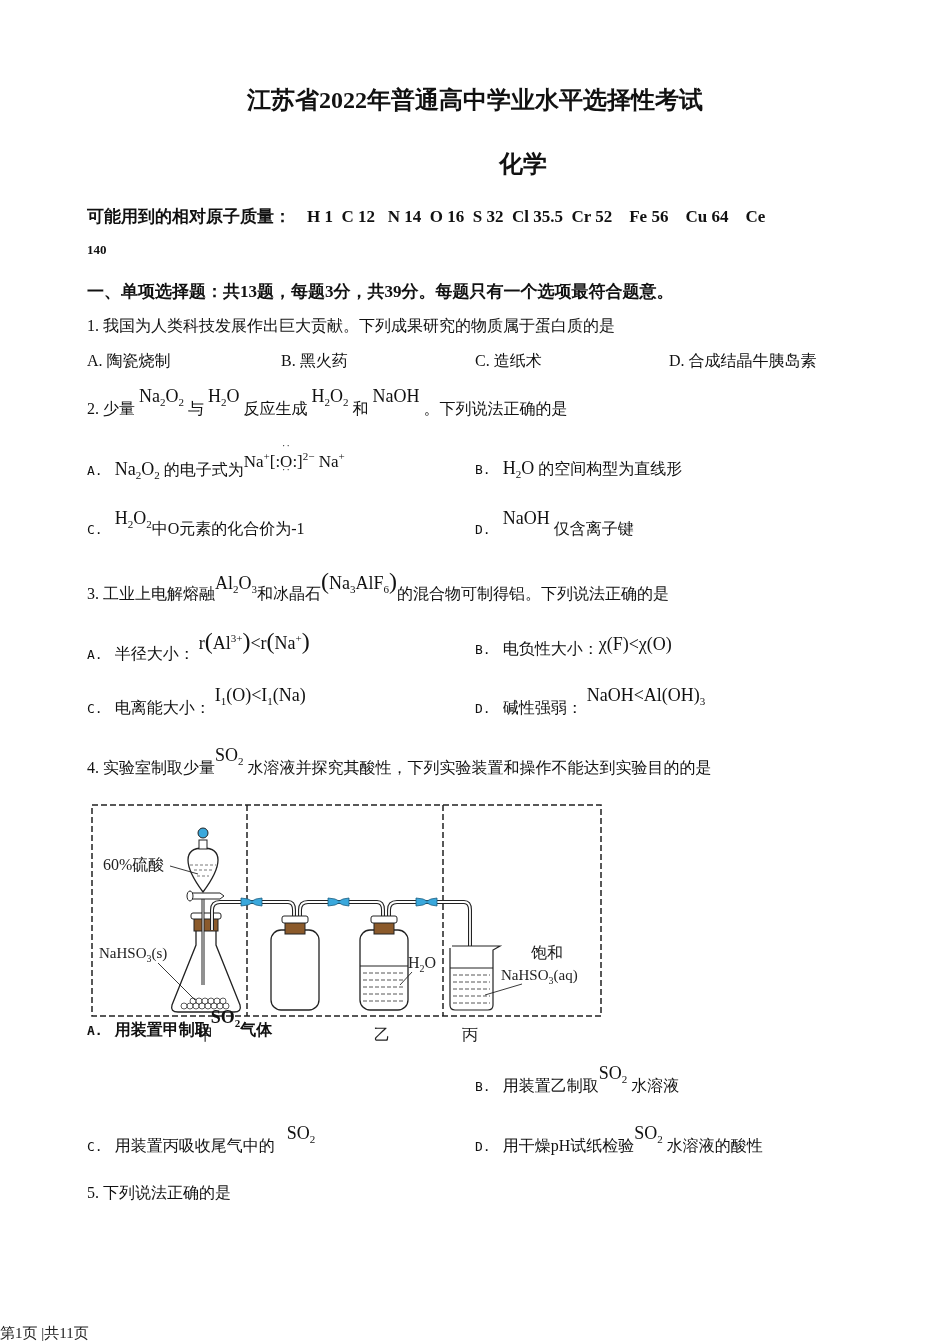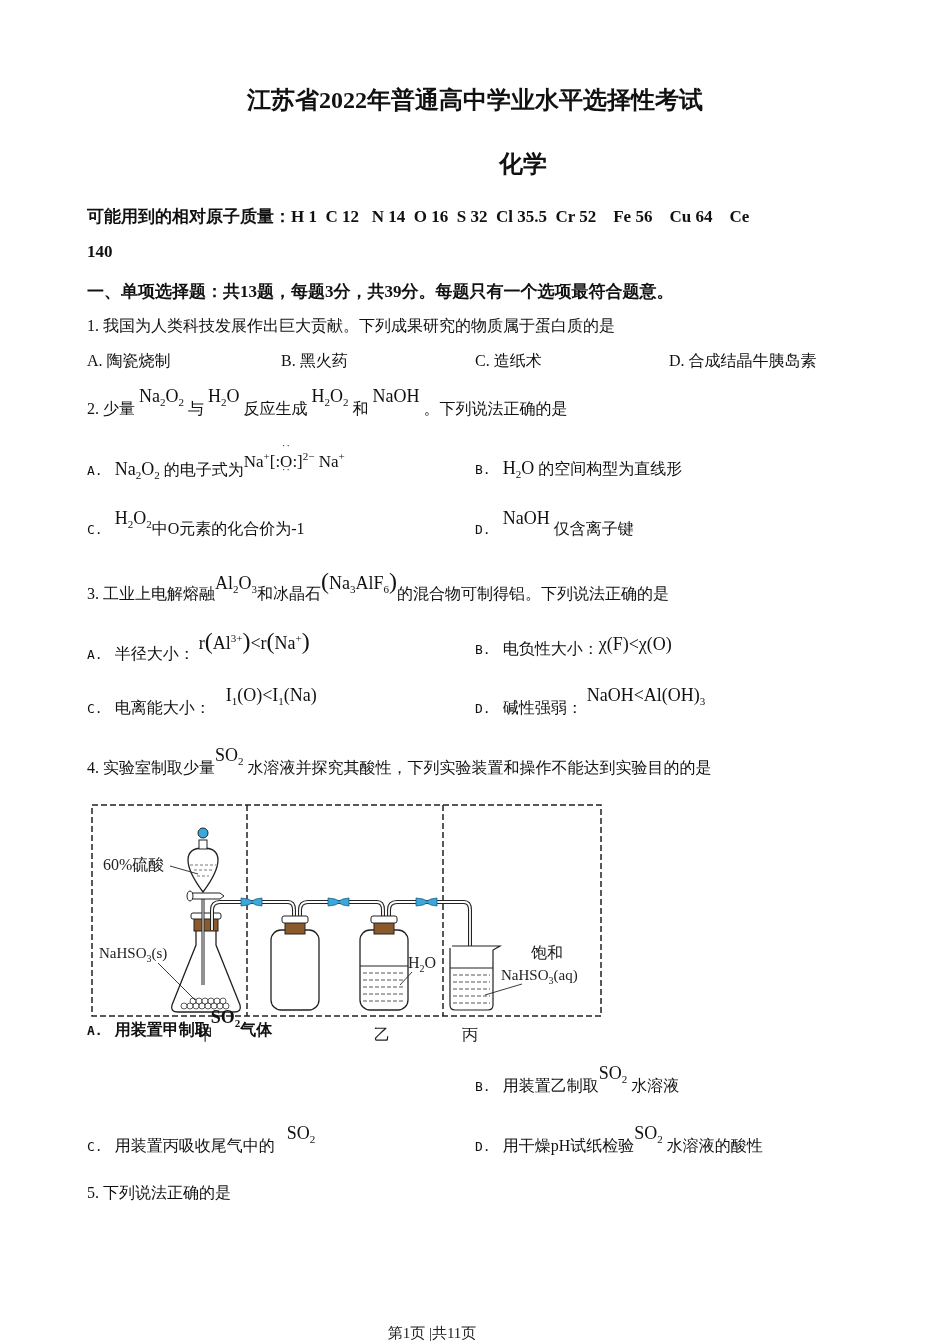--- a/index.html
+++ b/index.html
@@ -12,33 +12,33 @@
     .title {
       left: 0; width: 950px; text-align: center;
       font-weight: bold; font-size: 24px;
     }
     .bold { font-weight: bold; }
     .q { font-size: 16px; }
     .opt-label { font-family: "DejaVu Sans Mono", "Liberation Mono", monospace; font-size: 13px; }
     .formula { font-family: "Liberation Serif", serif; font-size: 18px; }
     .formula sub { font-size: 11px; vertical-align: -4px; }
     .formula sup { font-size: 11px; vertical-align: 7px; }
-    .footer { left: 0; width: 864px; text-align: center; font-size: 15px; color: #222; }
+    .footer { left: 0; width: 864px; font-size: 15px; color: #222; }
     svg text { font-family: "Liberation Serif", serif; }
   </style>
 </head>
 <body>
 
 <div class="abs title" style="top:84px;">江苏省2022年普通高中学业水平选择性考试</div>
 <div class="abs title" style="top:148px;margin-left:48px;">化学</div>
 
 <div class="abs bold" style="left:87px; top:205px; font-size:17px;">
-  <span>可能用到的相对原子质量：</span><span style="white-space:pre;">H 1  C 12   N 14  O 16  S 32  Cl 35.5  Cr 52    Fe 56    Cu 64    Ce</span>
-</div>
-<div class="abs bold" style="left:87px; top:242px; font-size:17px;">140</div>
+  <span>可能用到的相对原子质量：</span><span style="white-space:pre;margin-left:16px;">H 1  C 12   N 14  O 16  S 32  Cl 35.5  Cr 52    Fe 56    Cu 64    Ce</span>
+</div>
+<div class="abs bold" style="left:87px; top:242px; font-size:13px;">140</div>
 
 <div class="abs bold" style="left:87px; top:280px; font-size:17px;">一、单项选择题：共13题，每题3分，共39分。每题只有一个选项最符合题意。</div>
 
 <div class="abs q" style="left:87px; top:316px;">
   <span>1.</span>
   <span>我国为人类科技发展作出巨大贡献。下列成果研究的物质属于蛋白质的是</span>
 </div>
 <div class="abs q" style="left:87px; top:351px;"><span>A.</span> <span>陶瓷烧制</span></div>
 <div class="abs q" style="left:281px; top:351px;"><span>B.</span> <span>黑火药</span></div>
 <div class="abs q" style="left:475px; top:351px;"><span>C.</span> <span>造纸术</span></div>
@@ -87,21 +87,21 @@
   <span>半径大小：</span>
   <span class="formula" style="position:relative; top:-10px;">r<span style="font-size:24px;">(</span>Al<sup>3+</sup><span style="font-size:24px;">)</span>&lt;r<span style="font-size:24px;">(</span>Na<sup>+</sup><span style="font-size:24px;">)</span></span>
 </div>
 <div class="abs q" style="left:475px; top:638px;">
   <span class="opt-label">B.</span>&nbsp;&nbsp;
   <span>电负性大小：</span><span class="formula" style="position:relative; top:-4px;">χ(F)&lt;χ(O)</span>
 </div>
 <div class="abs q" style="left:87px; top:697px;">
   <span class="opt-label">C.</span>&nbsp;&nbsp;
   <span>电离能大小：</span>
-  <span class="formula" style="position:relative; top:-12px;margin-left:11px;">I<sub>1</sub>(O)&lt;I<sub>1</sub>(Na)</span>
+  <span class="formula" style="position:relative; top:-12px;">I<sub>1</sub>(O)&lt;I<sub>1</sub>(Na)</span>
 </div>
 <div class="abs q" style="left:475px; top:697px;">
   <span class="opt-label">D.</span>&nbsp;&nbsp;
   <span>碱性强弱：</span>
   <span class="formula" style="position:relative; top:-12px;text-align:center;">NaOH&lt;Al(OH)<sub>3</sub></span>
 </div>
 
 <div class="abs q" style="left:87px; top:757px;">
   <span>4.</span>
   <span>实验室制取少量</span><span class="formula" style="position:relative; top:-12px;margin-top:8px;">SO<sub>2</sub></span>

